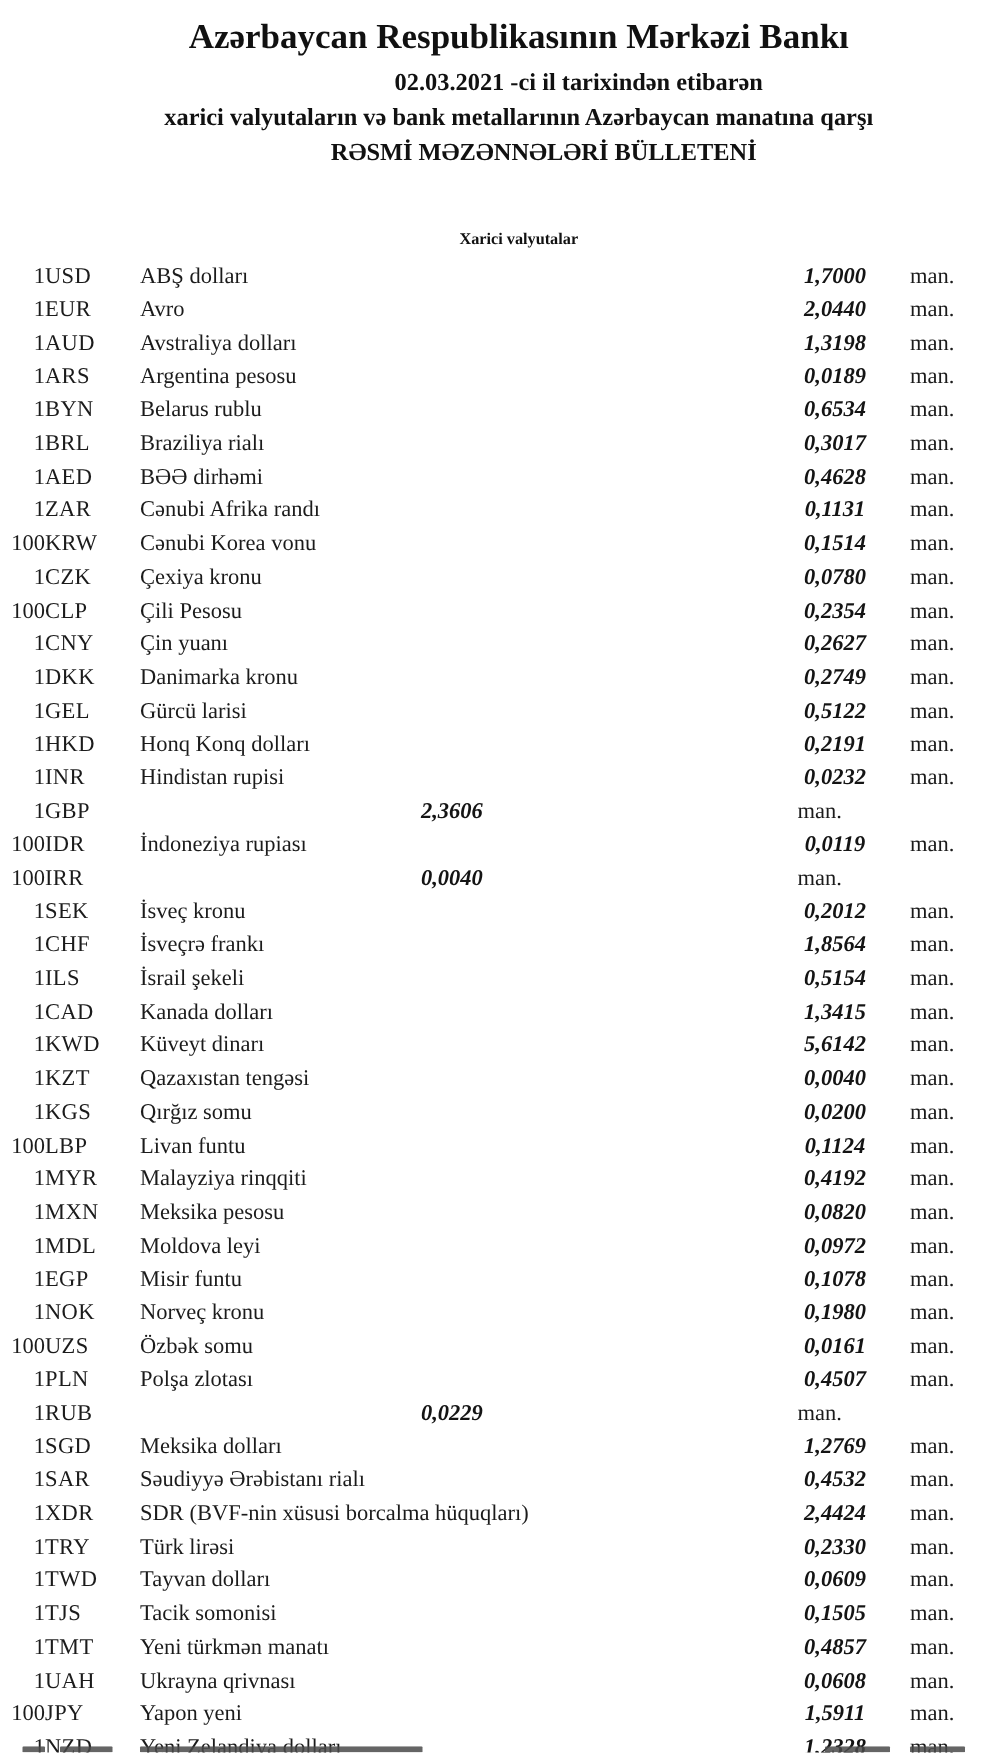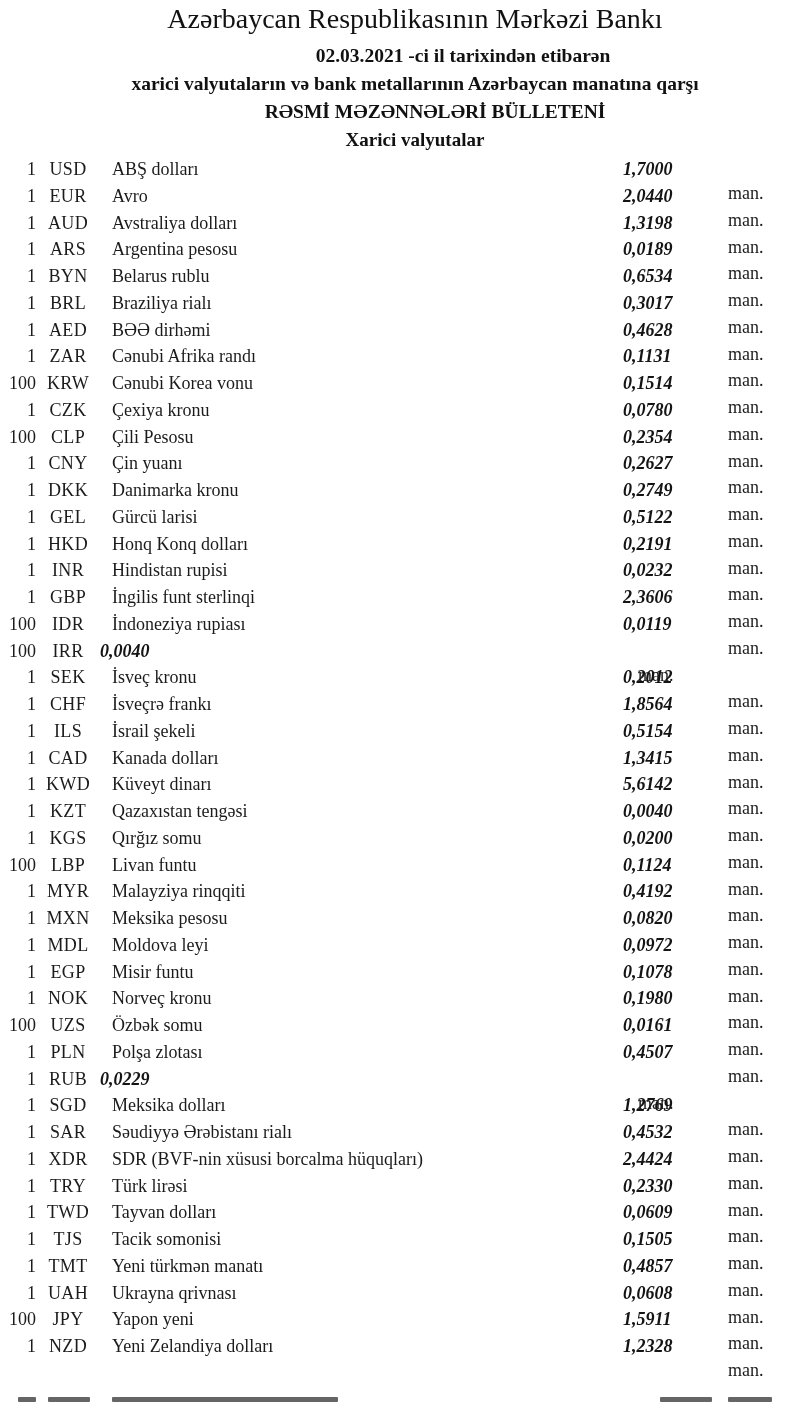--- a/index.html
+++ b/index.html
@@ -11,55 +11,56 @@
     overflow:hidden;
     position:relative;
   }
   .head {
     width:770px;
     padding-left:30px;
     text-align:center;
     color:#111111;
   }
   .h1 {
-    padding-top:2px;
+    padding-top:13px;
     font-size:28px;
     line-height:34px;
-    font-weight:normal;
+    font-weight:bold;
   }
   .h2, .h3, .h4 {
     font-size:19.5px;
     line-height:28px;
     font-weight:bold;
   }
   .h2 { margin-top:6px; transform:translateX(48px); }
   .h4 { transform:translateX(20px); }
   .section-title {
-    font-size:19px;
+    font-size:13px;
     line-height:28px;
     font-weight:bold;
+    margin-top:40px;
   }
   .rates-table {
     margin-top:2px;
     width:773px;
     padding-right:27px;
   }
   .row {
     display:grid;
     grid-template-columns:36px 64px 1fr 90px 60px;
     height:26.75px;
     line-height:26.75px;
     font-size:18px;
     white-space:nowrap;
   }
   .qty  { text-align:right; }
-  .code { text-align:center; letter-spacing:0.3px; }
+  .code { text-align:left; letter-spacing:0.3px; }
   .name { padding-left:12px; overflow:hidden; }
-  .rate { text-align:left; font-weight:bold; font-style:italic; color:#141414; }
-  .unit { padding-left:15px;margin-top:24px; }
+  .rate { text-align:center; font-weight:bold; font-style:italic; color:#141414; }
+  .unit { padding-left:15px; }
   .clipped-row { position:absolute; left:0; top:1397px; width:800px; height:5px; overflow:hidden; }
   .clipped-row .seg {
     position:absolute; top:0; height:5px;
     background:#4a4a4a; opacity:0.85; border-radius:1px;
   }
   .seg-qty  { left:18px;  width:18px; }
   .seg-code { left:48px;  width:42px; }
   .seg-name { left:112px; width:226px; }
   .seg-rate { left:660px; width:52px; }
   .seg-unit { left:728px; width:44px; }
@@ -200,21 +201,20 @@
     <span class="qty">1</span>
     <span class="code">INR</span>
     <span class="name">Hindistan rupisi</span>
     <span class="rate">0,0232</span>
     <span class="unit">man.</span>
   </div>
 
   <div class="row">
     <span class="qty">1</span>
     <span class="code">GBP</span>
-    <span class="name">İngilis funt sterlinqi</span>
     <span class="rate">2,3606</span>
     <span class="unit">man.</span>
   </div>
 
   <div class="row">
     <span class="qty">100</span>
     <span class="code">IDR</span>
     <span class="name">İndoneziya rupiası</span>
     <span class="rate">0,0119</span>
     <span class="unit">man.</span>

